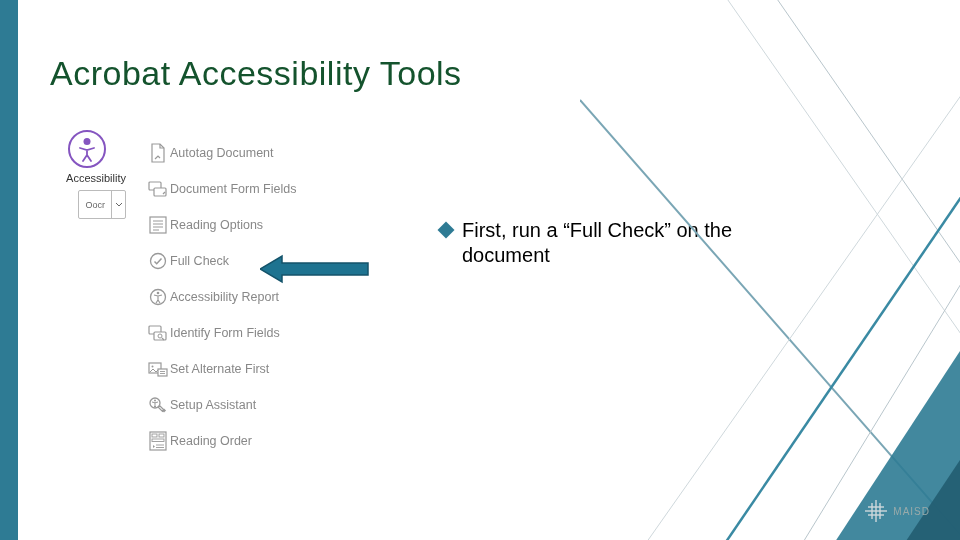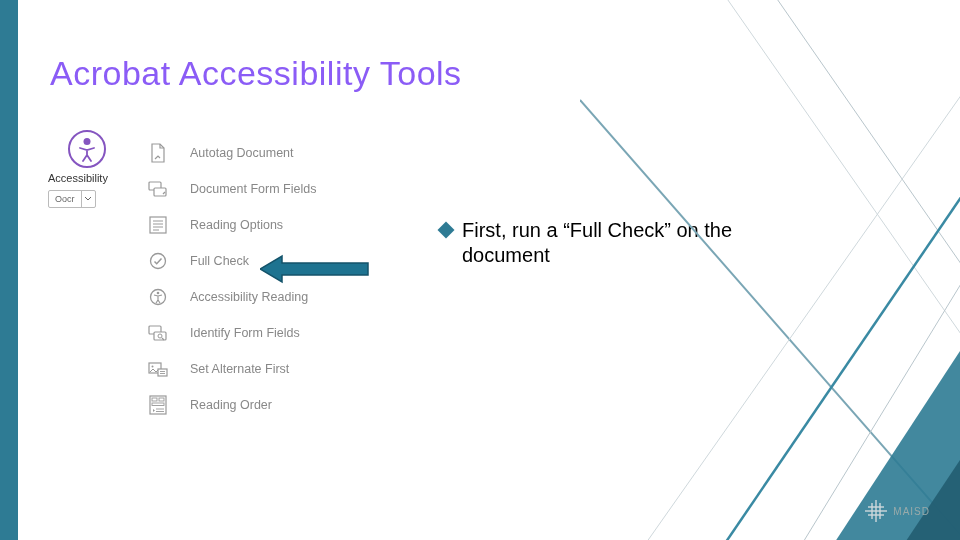--- a/index.html
+++ b/index.html
@@ -13,31 +13,31 @@
   .left-bar {
     position: absolute;
     left: 0; top: 0;
     width: 18px; height: 540px;
     background: #2e7b94;
   }
   .title {
     position: absolute;
     left: 50px; top: 54px;
     font-size: 34px;
-    color: #8b5cf6;
+    color: #14532d;
     font-weight: 400;
     letter-spacing: 0.5px;
   }
 
   
   .acc-header {
     position: absolute;
     left: 48px; top: 130px;
     width: 78px;
-    text-align: left;
+    text-align: right;
   }
   .acc-icon-circle {
     width: 38px; height: 38px;
     border: 2.5px solid #8555c0;
     border-radius: 50%;
     margin: 0 auto 4px auto;
     position: relative;
   }
   .acc-icon-head {
     width: 7px; height: 7px; border-radius: 50%;
@@ -52,21 +52,21 @@
   .acc-label {
     font-size: 11px;
     color: #333;
   }
   .acc-dropdown {
     margin-top: 6px;
     display: inline-flex;
     align-items: center;
     border: 1px solid #bbb;
     border-radius: 2px;
-    height: 18px;
+    height: 29px;
     background: #fff;
   }
   .acc-dropdown-label {
     font-size: 9px;
     color: #666;
     padding: 0 6px;
   }
   .acc-dropdown-caret {
     border-left: 1px solid #bbb;
     width: 14px; height: 100%;
@@ -76,21 +76,21 @@
   
   .tool-list {
     position: absolute;
     left: 148px; top: 135px;
     width: 180px;
   }
   .tool-item {
     display: flex;
     align-items: center;
     height: 36px;
-    gap: 22px;
+    gap: 2px;
   }
   .tool-icon {
     width: 20px; height: 20px;
     display: flex; align-items: center; justify-content: center;
   }
   .tool-icon svg { display: block; }
   .tool-label {
     font-size: 12.5px;
     color: #888;
   }
@@ -225,21 +225,21 @@
     </div>
 
     <div class="tool-item">
       <span class="tool-icon">
         <svg width="18" height="18" viewBox="0 0 18 18">
             <circle cx="9" cy="9" r="7.5" fill="none" stroke="#999" stroke-width="1.3"></circle>
             <circle cx="9" cy="5" r="1.3" fill="#999"></circle>
             <path d="M5 7l4 1 4-1 M9 8v4 M9 12l-2 3 M9 12l2 3" stroke="#999" stroke-width="1.2" fill="none"></path>
           </svg>
       </span>
-      <span class="tool-label">Accessibility Reading</span>
+      <span class="tool-label">Accessibility Report</span>
     </div>
 
     <div class="tool-item">
       <span class="tool-icon">
         <svg width="20" height="16" viewBox="0 0 20 16">
             <rect x="1" y="1" width="12" height="8" rx="1" fill="none" stroke="#999" stroke-width="1.2"></rect>
             <rect x="6" y="7" width="12" height="8" rx="1" fill="#fff" stroke="#999" stroke-width="1.2"></rect>
             <circle cx="12" cy="11" r="2" fill="none" stroke="#999" stroke-width="1"></circle>
             <line x1="14" y1="13" x2="16" y2="15" stroke="#999" stroke-width="1.2"></line>
           </svg>
@@ -254,20 +254,32 @@
             <circle cx="4.5" cy="6.5" r="1" fill="#999"></circle>
             <path d="M2 12l3-3 3 3 2-2 2 2" fill="none" stroke="#999" stroke-width="1"></path>
             <rect x="10" y="9" width="9" height="7" fill="#fff" stroke="#999" stroke-width="1.2"></rect>
             <line x1="12" y1="11.5" x2="17" y2="11.5" stroke="#999" stroke-width="0.9"></line>
             <line x1="12" y1="13.5" x2="17" y2="13.5" stroke="#999" stroke-width="0.9"></line>
           </svg>
       </span>
       <span class="tool-label">Set Alternate First</span>
     </div>
 
+    <div class="tool-item">
+      <span class="tool-icon">
+        <svg width="20" height="18" viewBox="0 0 20 18">
+            <circle cx="7" cy="7" r="5" fill="none" stroke="#999" stroke-width="1.3"></circle>
+            <circle cx="7" cy="4.5" r="1" fill="#999"></circle>
+            <path d="M4 6l3 .8 3-.8 M7 6.8v3 M7 9.8l-1.5 2 M7 9.8l1.5 2" stroke="#999" stroke-width="1" fill="none"></path>
+            <path d="M12 10l4 4-1.5 1.5-4-4z" fill="none" stroke="#999" stroke-width="1.2"></path>
+            <rect x="14.5" y="13" width="3" height="3" transform="rotate(45 16 14.5)" fill="#999"></rect>
+          </svg>
+      </span>
+      <span class="tool-label">Setup Assistant</span>
+    </div>
 
     <div class="tool-item">
       <span class="tool-icon">
         <svg width="18" height="20" viewBox="0 0 18 20">
             <rect x="1" y="1" width="16" height="18" fill="none" stroke="#999" stroke-width="1.2"></rect>
             <rect x="3" y="3" width="5" height="3" fill="none" stroke="#999" stroke-width="0.9"></rect>
             <rect x="10" y="3" width="5" height="3" fill="none" stroke="#999" stroke-width="0.9"></rect>
             <rect x="3" y="8" width="12" height="2.5" fill="none" stroke="#999" stroke-width="0.9"></rect>
             <path d="M4 14v3l2-1.5z" fill="#999"></path>
             <line x1="7" y1="14" x2="15" y2="14" stroke="#999" stroke-width="0.9"></line>

